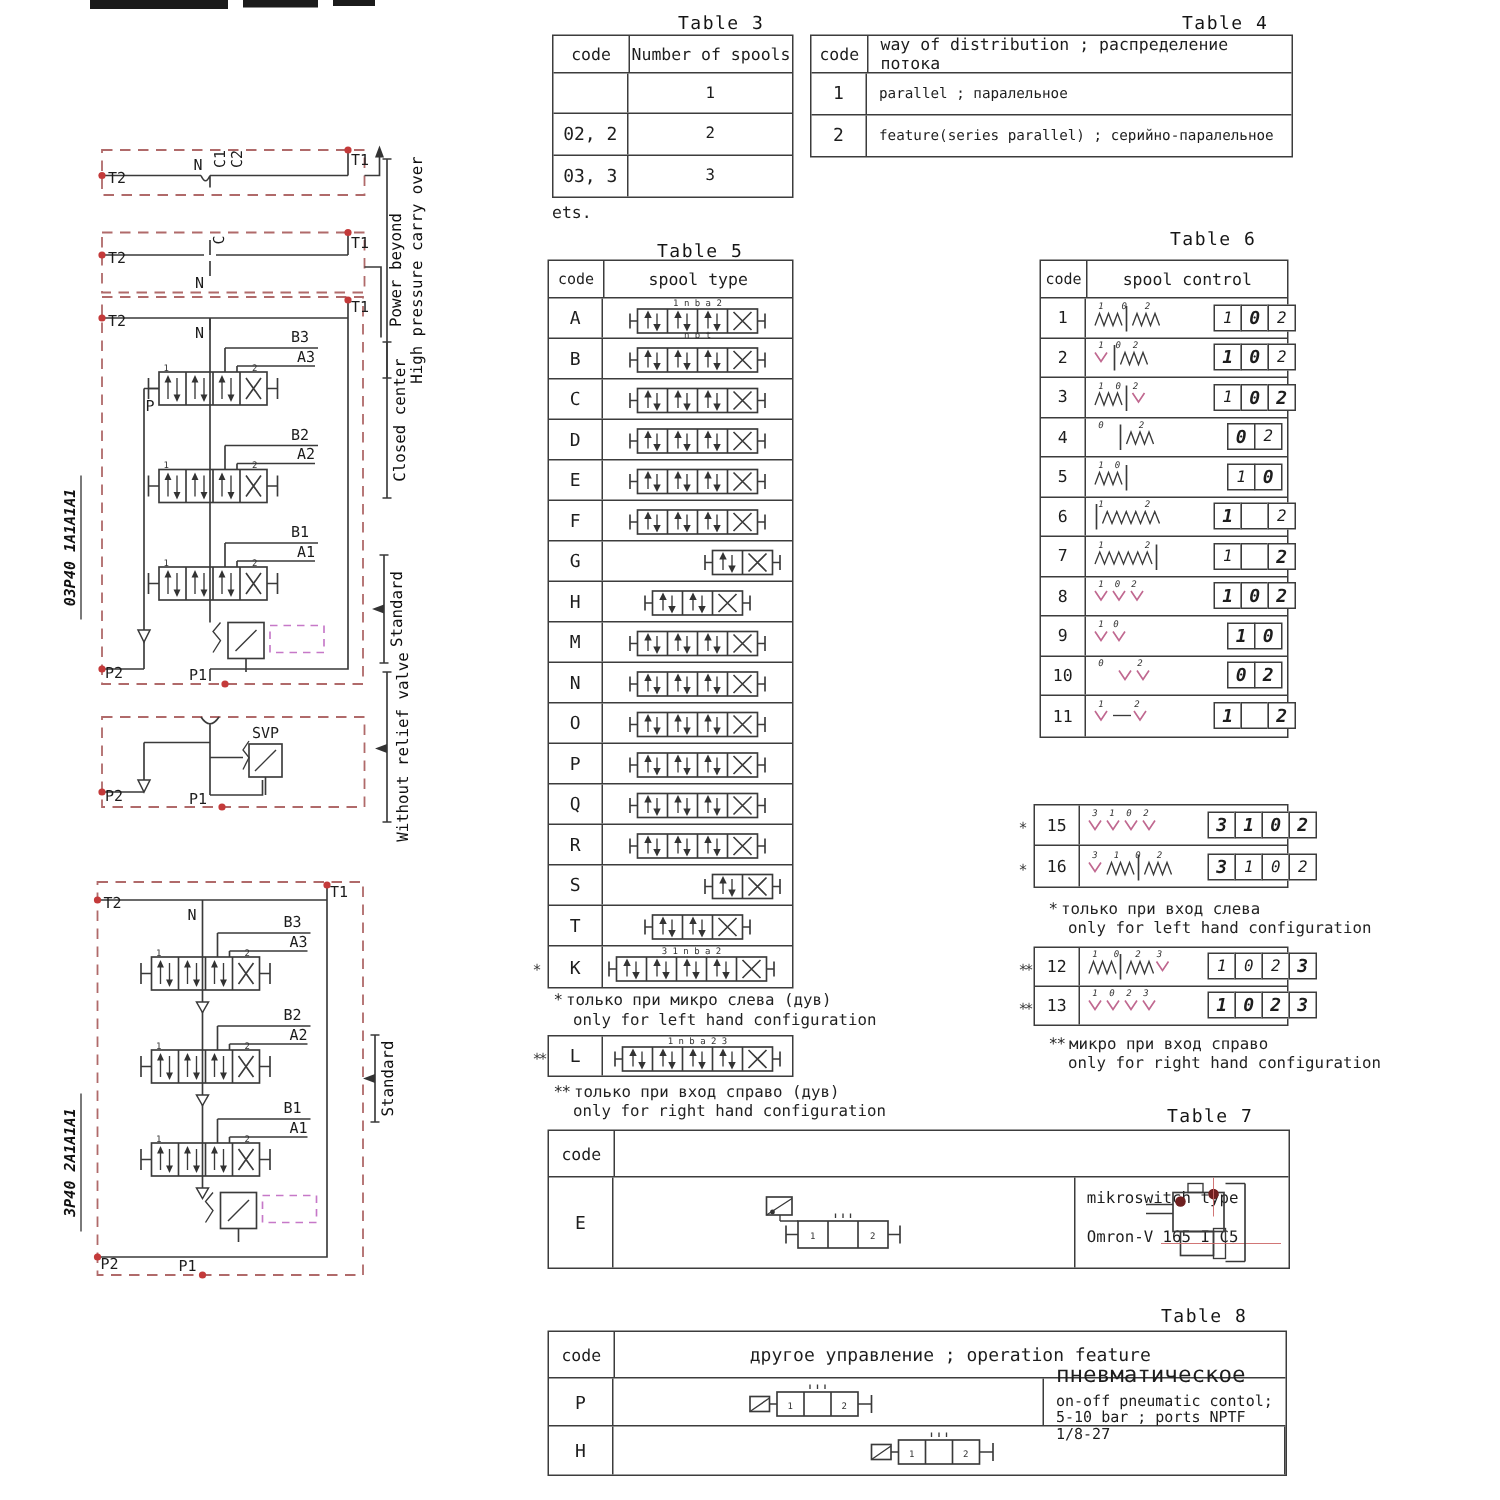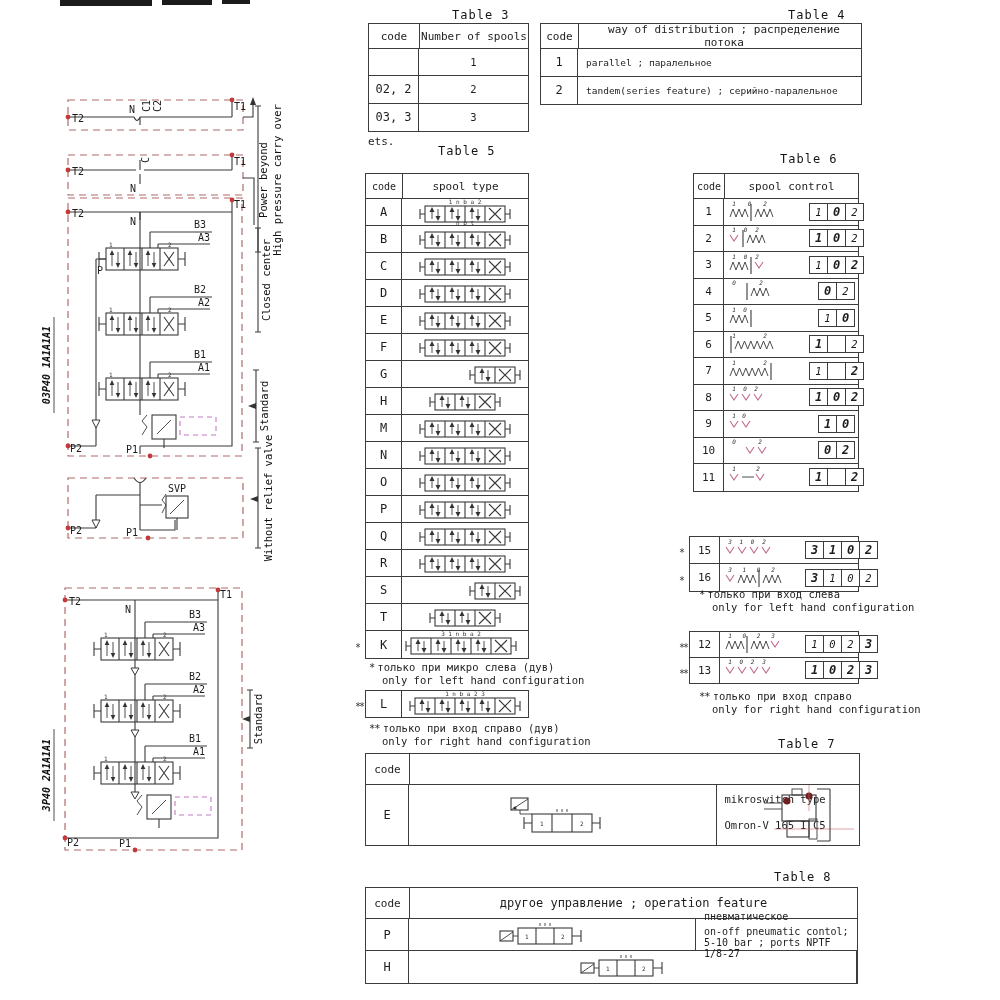--- a/index.html
+++ b/index.html
@@ -25,21 +25,21 @@
   .bx.bd{font-weight:bold;font-size:12px;}
   .tk{font-size:6px;fill:#333;font-family:"DejaVu Sans Mono",monospace;}
   .ln{stroke:#3a3a3a;stroke-width:1.1;fill:none;}
   .lnt{stroke:#3a3a3a;stroke-width:0.9;fill:none;}
   .dash{fill:none;stroke:#b06a6a;stroke-width:1.2;stroke-dasharray:7 5;}
   .mag{fill:none;stroke:#c678c8;stroke-width:1.1;stroke-dasharray:5 4;}
   .lab{font-size:10px;fill:#1c1c1c;font-family:"DejaVu Sans Mono",monospace;}
   .cap{font-size:10.5px;fill:#101010;font-family:"DejaVu Sans Mono",monospace;}
   .mdl{font-size:10px;font-style:italic;font-weight:bold;fill:#101010;font-family:"DejaVu Sans Mono",monospace;}
   .dot{fill:#c43a3a;stroke:none;}
-  .t8ru{font-size:10px;margin-bottom:4px;}
+  .t8ru{font-size:15px;margin-bottom:4px;}
   .t8en{font-size:10px;}
   .footnote{position:absolute;font-size:11px;}
 </style>
 </head>
 <body>
 
 <div id="page">
 
   <svg id="ldsvg" style="position:absolute;left:0;top:0" width="360" height="1000" viewBox="0 0 360 1000">
     <g>
@@ -300,21 +300,21 @@
         <polyline class="lnt" points="137,815 142,807 137,801 142,795"></polyline>
         <rect class="ln" x="147" y="795" width="24" height="24"></rect>
         <path class="lnt" d="M152 814 L166 800"></path>
         <rect class="mag" x="175" y="797" width="36" height="18"></rect>
         <path class="ln" d="M159 819 V828"></path>
       </g>
     </svg>
 
   <div class="title" style="left:452px;top:8px">Table 3</div>
   <div class="title" style="left:788px;top:8px">Table 4</div>
-  <div class="title" style="left:438px;top:144px">Table 5</div>
+  <div class="title" style="left:438px;top:160px">Table 5</div>
   <div class="title" style="left:780px;top:152px">Table 6</div>
   <div class="title" style="left:778px;top:737px">Table 7</div>
   <div class="title" style="left:774px;top:870px">Table 8</div>
 
   <div class="tbl" id="t3" style="left:368px;top:23px;width:161px">
     <div class="hrow" style="height:25px">
       <div class="hcell" style="width:50px">code</div>
       <div class="vline"></div>
       <div class="hcell" style="flex:1">Number of spools</div>
     </div>
@@ -332,30 +332,30 @@
           <div class="valcell" style="justify-content: center; font-size: 10.5px;">3</div>
         </div>
       </div>
   </div>
   <div class="footnote" style="left:368px;top:135px">ets.</div>
 
   <div class="tbl" id="t4" style="left:540px;top:23px;width:322px">
     <div class="hrow" style="height:25px">
       <div class="hcell" style="width:37px">code</div>
       <div class="vline"></div>
-      <div class="hcell" style="flex:1;text-align:center;padding-left:8px">way of distribution ; распределение потока</div>
+      <div class="hcell" style="flex:1;text-align:left;padding-left:8px">way of distribution ; распределение потока</div>
     </div>
     <div id="t4rows">
         <div class="row" style="height: 27.5px;">
           <div class="codecell" style="width: 37px;">1</div>
           <div class="valcell" style="padding-left: 8px; font-size: 9.5px;">parallel ; паралельное</div>
         </div>
         <div class="row" style="height: 27.5px;">
           <div class="codecell" style="width: 37px;">2</div>
-          <div class="valcell" style="padding-left: 8px; font-size: 9.5px;">tandem(series feature) ; серийно-паралельное</div>
+          <div class="valcell" style="padding-left: 8px; font-size: 9.5px;">feature(series parallel) ; серийно-паралельное</div>
         </div>
       </div>
   </div>
 
   <div class="tbl" id="t5" style="left:365px;top:173px;width:164px">
     <div class="hrow" style="height:25px">
       <div class="hcell" style="width:36px;font-size:10px">code</div>
       <div class="vline"></div>
       <div class="hcell" style="flex:1">spool type</div>
     </div>
@@ -986,21 +986,21 @@
           </svg>
           <span class="boxes">
             <span class="bx bd">3</span>
             <span class="bx">1</span>
             <span class="bx">0</span>
             <span class="bx">2</span>
           </span>
         </div>
       </div>
     </div>
-  <div class="note" style="left:699px;top:588px">
+  <div class="note" style="left:699px;top:600px">
     <div><span class="mk">*</span><span>только при вход слева</span></div>
     <div class="ind">only for left hand configuration</div>
   </div>
   <div class="tbl" id="t6g2" style="left:689px;top:631px;width:170px">
       <div class="row" style="height: 25.5px;">
         <div class="codecell" style="width: 30px; font-size: 11px;">12<span class="star">**</span></div>
         <div class="valcell" style="padding-left: 2px;">
           <svg width="84" height="26">
             <polyline points="4,18 7,10 10,18 13,10 16,18 19,10 22,18 " class="lnt"></polyline>
             <line x1="25" y1="5" x2="25" y2="22" class="ln"></line>
@@ -1035,21 +1035,21 @@
           <span class="boxes">
             <span class="bx bd">1</span>
             <span class="bx bd">0</span>
             <span class="bx bd">2</span>
             <span class="bx bd">3</span>
           </span>
         </div>
       </div>
     </div>
   <div class="note" style="left:699px;top:690px">
-    <div><span class="mk">**</span><span>только при вход справо</span></div>
+    <div><span class="mk">**</span><span>микро при вход справо</span></div>
     <div class="ind">only for right hand configuration</div>
   </div>
 
   <div class="tbl" id="t7" style="left:365px;top:753px;width:495px">
     <div class="hrow" style="height:31px">
       <div class="hcell" style="width:43px">code</div>
       <div class="vline"></div>
     </div>
     <div class="row" style="height:60px">
       <div class="codecell" style="width:43px">E</div>

